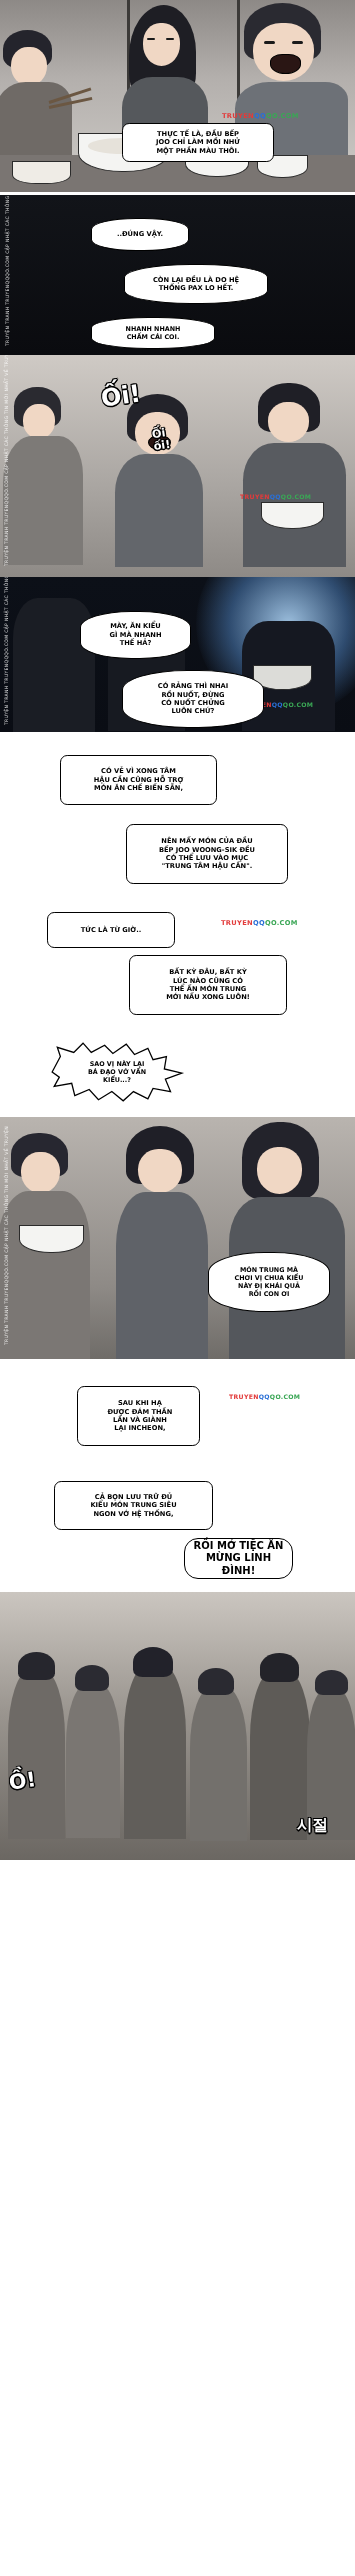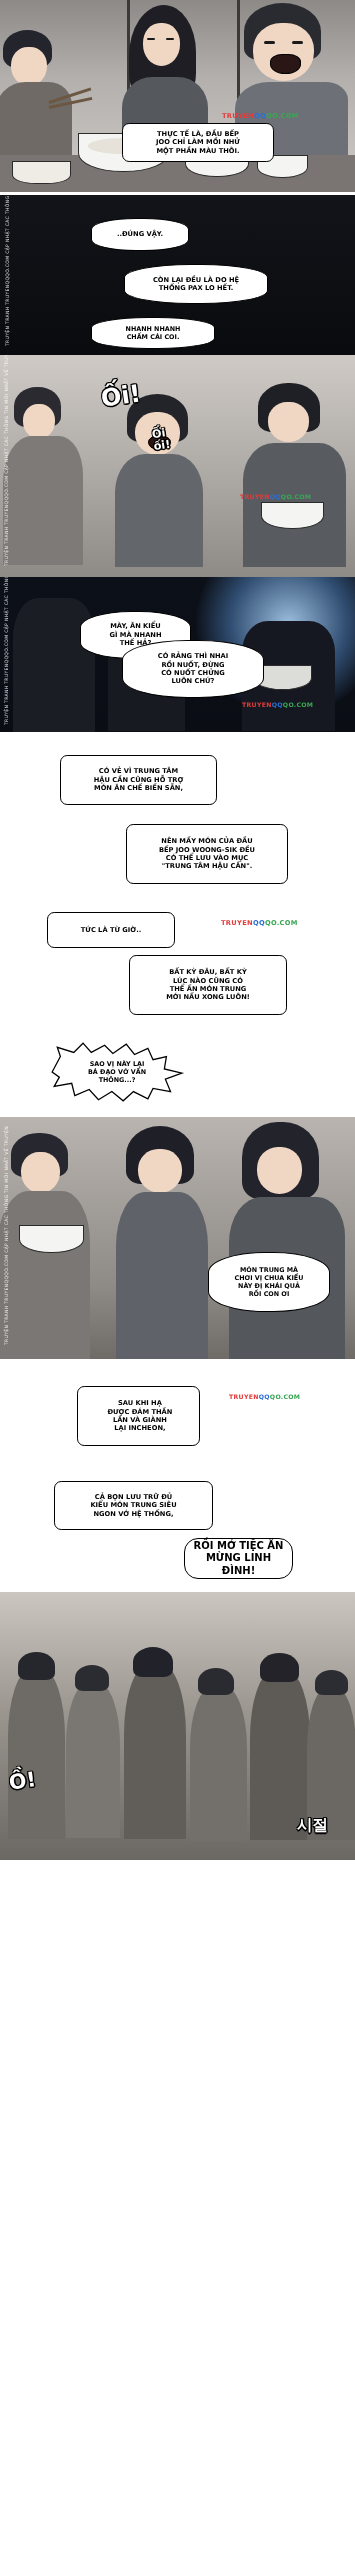--- a/index.html
+++ b/index.html
@@ -232,31 +232,31 @@
       <span class="a">TRUYEN</span><span class="b">QQ</span><span class="c">QO.COM</span>
     </div>
   </div>
 
   <div class="bubble soft" style="left:80px;top:611px;width:111px;height:48px;font-size:6.7px;">
     <span class="txt">MÀY, ĂN KIỂU
 GÌ MÀ NHANH
 THẾ HẢ?</span>
   </div>
 
-  <div class="bubble soft" style="left:122px;top:640px;width:142px;height:58px;font-size:6.7px;align-items:center;">
+  <div class="bubble soft" style="left:122px;top:670px;width:142px;height:58px;font-size:6.7px;align-items:center;">
     <span class="txt">CÓ RẢNG THÌ NHAI
 RỒI NUỐT, ĐỪNG
 CÓ NUỐT CHỬNG
 LUÔN CHỨ?</span>
   </div>
 
   <div style="position:absolute;left:0;top:734px;width:355px;height:289px;background:#ffffff;"></div>
 
   <div class="bubble rect" style="left:60px;top:755px;width:157px;height:50px;font-size:6.7px;">
-    <span class="txt">CÓ VẺ VÌ TRUNG TÂM
+    <span class="txt">CÓ VẺ VÌ XONG TÂM
 HẬU CẦN CŨNG HỖ TRỢ
 MÓN ĂN CHẾ BIẾN SẴN,</span>
   </div>
 
   <div class="bubble rect" style="left:126px;top:824px;width:162px;height:60px;font-size:6.7px;">
     <span class="txt">NÊN MẤY MÓN CỦA ĐẦU
 BẾP JOO WOONG-SIK ĐỀU
 CÓ THỂ LƯU VÀO MỤC
 "TRUNG TÂM HẬU CẦN".</span>
   </div>
@@ -275,21 +275,21 @@
   <div class="wm" style="left:221px;top:919px;font-size:6.7px;">
     <span class="a">TRUYEN</span><span class="b">QQ</span><span class="c">QO.COM</span>
   </div>
 
   <div style="position:absolute;left:47px;top:1041px;width:140px;height:62px;">
     <svg viewBox="0 0 272 120" width="140" height="62">
       <polygon points="10,60 26,30 20,12 52,22 70,4 86,22 112,8 128,24 154,6 170,26 196,14 206,36 232,30 228,54 262,62 230,74 240,98 206,92 196,112 168,98 148,116 126,98 100,114 82,94 54,106 48,82 14,88 24,70" fill="#ffffff" stroke="#000000" stroke-width="2.5"></polygon>
     </svg>
     <div style="position:absolute;inset:0;display:flex;align-items:center;justify-content:center;text-align:center;font-size:6.4px;font-weight:700;line-height:1.25;white-space:pre-line;">SAO VỊ NÀY LẠI
 BÁ ĐẠO VỚ VẨN
-THÔNG...?</div>
+KIỂU...?</div>
   </div>
 
   <div class="panel" style="left:0;top:1117px;width:355px;height:242px;background:#a8a49f;">
     <div style="position:absolute;inset:0;background:linear-gradient(180deg,#b9b4af 0%,#8e8a86 70%,#6f6c68 100%);"></div>
 
     <div class="hair" style="left:11.3px;top:15.5px;width:57px;height:44px;border-radius:48% 48% 24% 24%;background:#272730;"></div>
     <div class="face" style="left:20.6px;top:35px;width:39px;height:41px;"></div>
     <div class="cloth" style="left:-3.1px;top:74px;width:93px;height:170px;background:#7b7774;border-radius:34% 30% 0 0;"></div>
     <div class="bowl" style="left:18.5px;top:108px;width:63px;height:26px;"></div>
 

